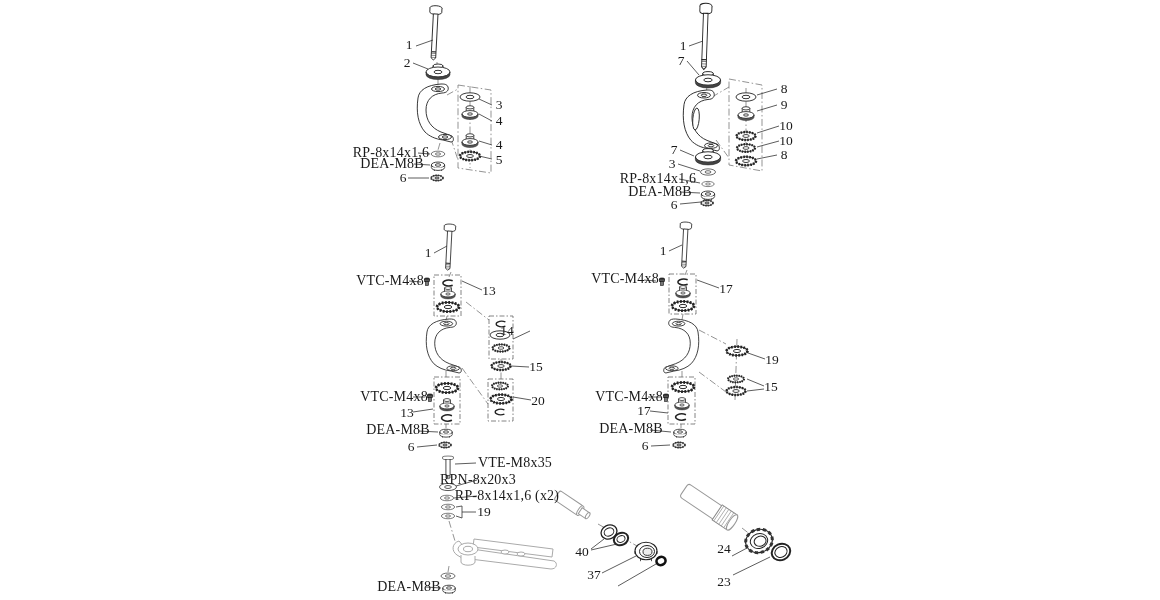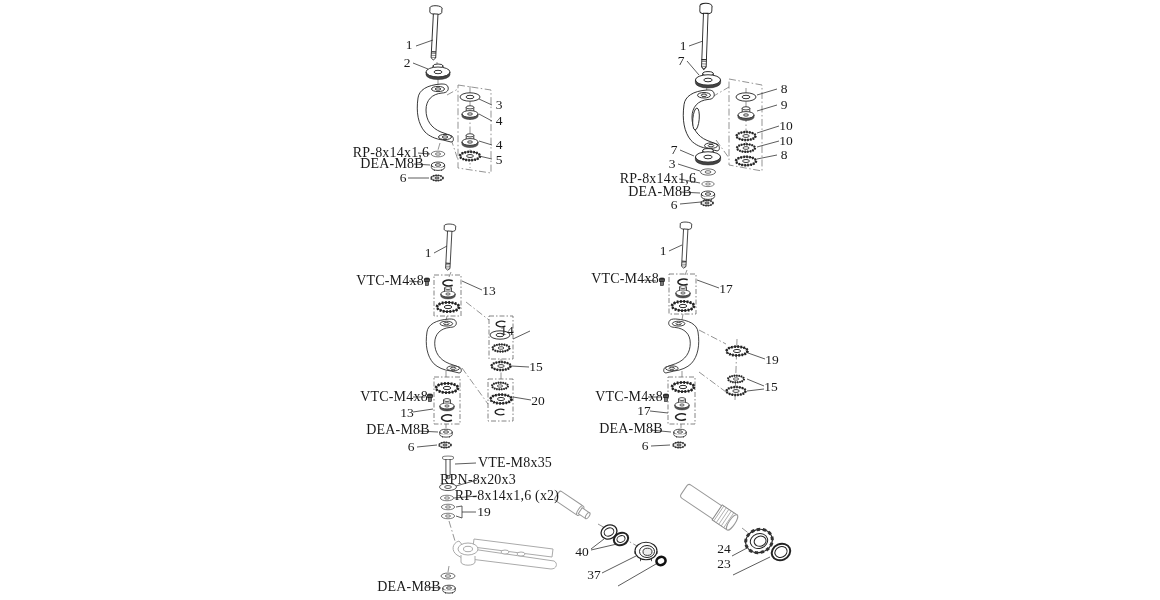--- a/index.html
+++ b/index.html
@@ -314,16 +314,16 @@
 <div class="callout part" style="left:515px;top:463px">VTE-M8x35</div>
 <div class="callout part" style="left:478px;top:480px">RPN-8x20x3</div>
 <div class="callout part" style="left:507px;top:496px">RP-8x14x1,6 (x2)</div>
 <div class="callout num" style="left:484px;top:512px">19</div>
 <div class="callout part" style="left:409px;top:587px">DEA-M8B</div>
 
 <div class="callout num" style="left:582px;top:552px">40</div>
 <div class="callout num" style="left:594px;top:575px">37</div>
 <div class="callout num" style="left:609px;top:604px">22</div>
 
-<div class="callout num" style="left:724px;top:564px">23</div>
+<div class="callout num" style="left:724px;top:582px">23</div>
 <div class="callout num" style="left:724px;top:549px">24</div>
 
 </div>
 
 </body></html>

